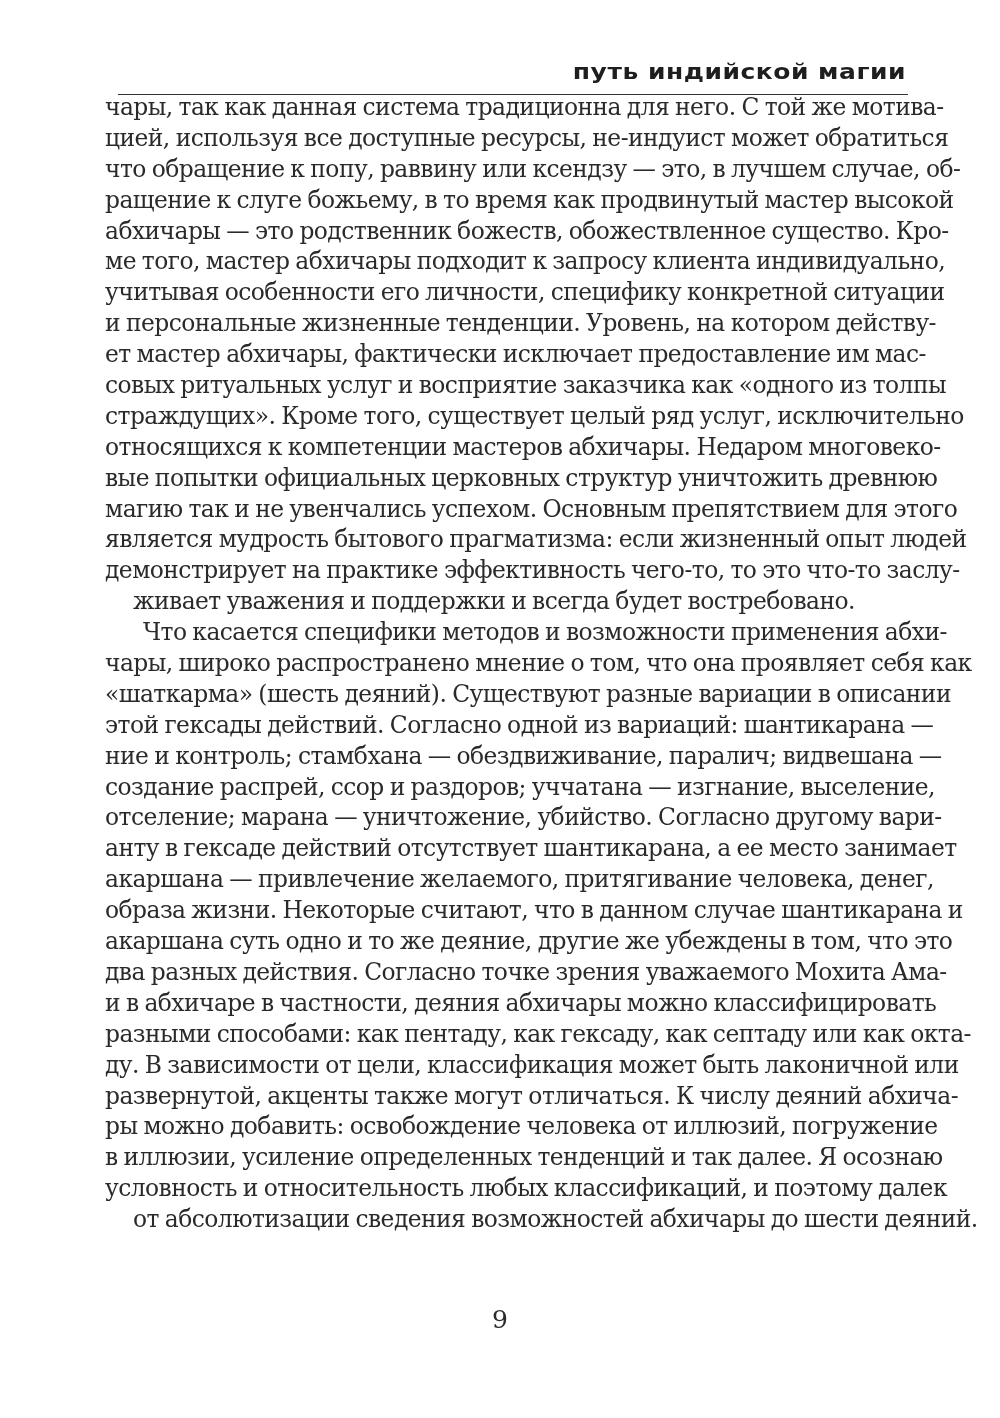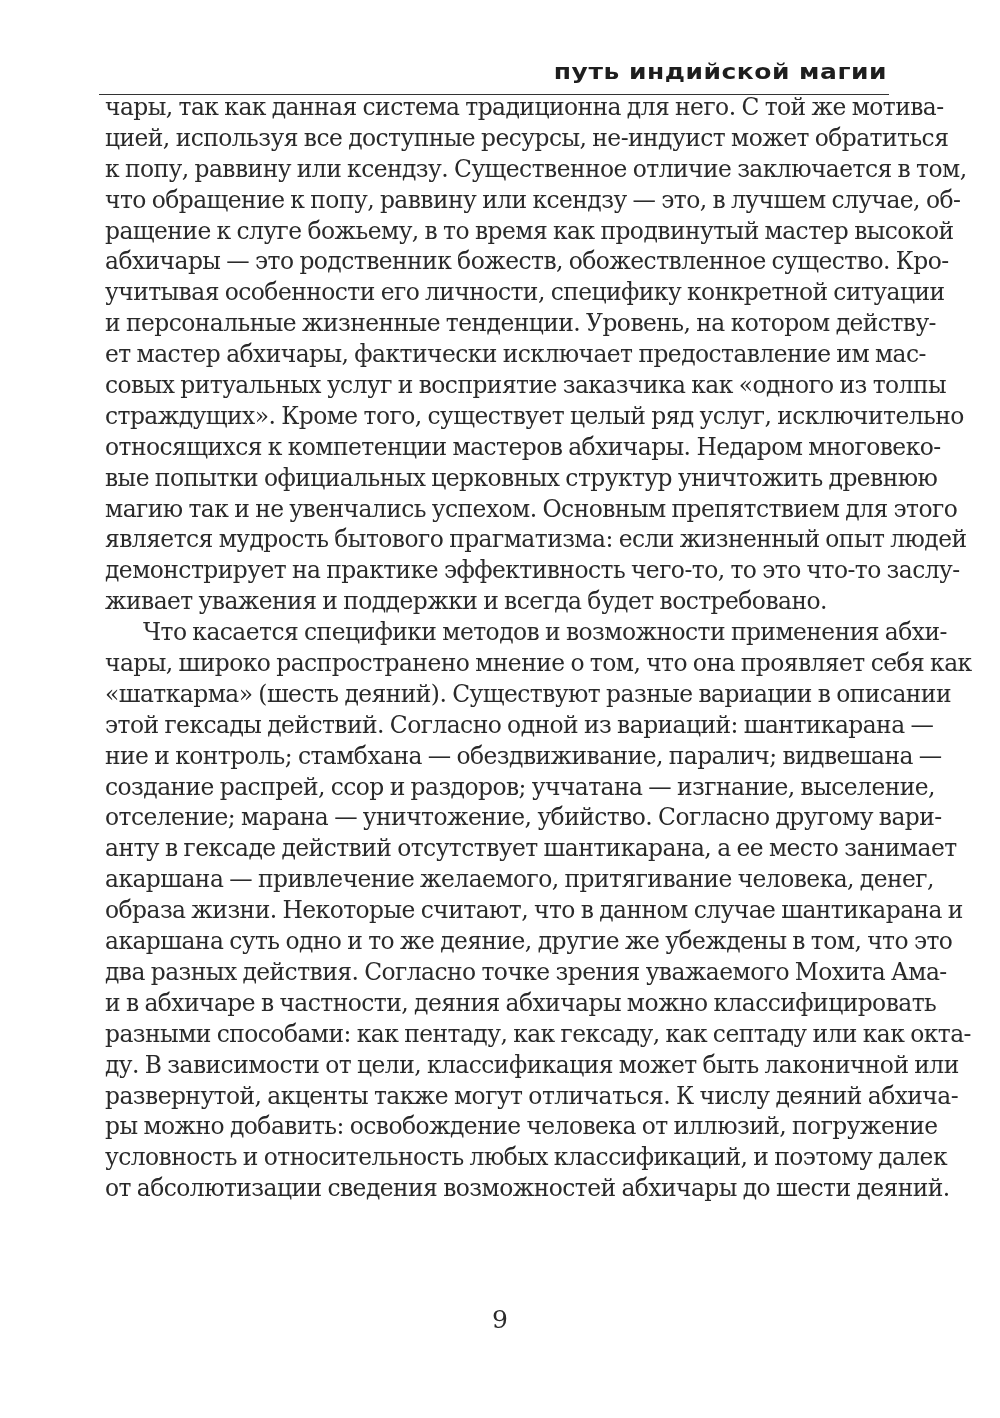--- a/index.html
+++ b/index.html
@@ -10,21 +10,21 @@
     body {
       width: 1000px;
       height: 1418px;
       position: relative;
       overflow: hidden;
       font-family: "DejaVu Serif", "Liberation Serif", serif;
       color: #2a2a2a;
     }
     .running-header {
       position: absolute;
-      left: 99px;
+      left: 118px;
       top: 58px;
       width: 790px;
       height: 36px;
       border-bottom: 1.5px solid #333;
       text-align: right;
     }
     .running-header-title {
       position: absolute;
       right: 2px;
       top: 2px;
@@ -49,20 +49,21 @@
       font-size: 23.4px;
       text-align: justify;
       text-align-last: justify;
       white-space: nowrap;
       overflow: visible;
       letter-spacing: -0.55px;
       word-spacing: -1px;
     }
     .line.last {
       text-align-last: left;
+      margin-left: 28px;
     }
     .line.indent {
       padding-left: 38px;
     }
     .page-number {
       position: absolute;
       left: 0;
       width: 1000px;
       top: 1305px;
       text-align: center;
@@ -74,24 +75,24 @@
 <body>
 
 <div class="running-header">
   <span class="running-header-title">путь индийской магии</span>
 </div>
 
 <div class="body-text" id="body-text">
     <div>
       <span class="line">чары, так как данная система традиционна для него. С той же мотива-</span>
       <span class="line">цией, используя все доступные ресурсы, не-индуист может обратиться</span>
-      <span class="line">к попу, раввину или ксендзу. Существенное отличие заключается в том,</span>
       <span class="line">что обращение к попу, раввину или ксендзу — это, в лучшем случае, об-</span>
       <span class="line">ращение к слуге божьему, в то время как продвинутый мастер высокой</span>
       <span class="line">абхичары — это родственник божеств, обожествленное существо. Кро-</span>
+      <span class="line">ме того, мастер абхичары подходит к запросу клиента индивидуально,</span>
       <span class="line">учитывая особенности его личности, специфику конкретной ситуации</span>
       <span class="line">и персональные жизненные тенденции. Уровень, на котором действу-</span>
       <span class="line">ет мастер абхичары, фактически исключает предоставление им мас-</span>
       <span class="line">совых ритуальных услуг и восприятие заказчика как «одного из толпы</span>
       <span class="line">страждущих». Кроме того, существует целый ряд услуг, исключительно</span>
       <span class="line">относящихся к компетенции мастеров абхичары. Недаром многовеко-</span>
       <span class="line">вые попытки официальных церковных структур уничтожить древнюю</span>
       <span class="line">магию так и не увенчались успехом. Основным препятствием для этого</span>
       <span class="line">является мудрость бытового прагматизма: если жизненный опыт людей</span>
       <span class="line">демонстрирует на практике эффективность чего-то, то это что-то заслу-</span>
@@ -108,18 +109,19 @@
       <span class="line">анту в гексаде действий отсутствует шантикарана, а ее место занимает</span>
       <span class="line">акаршана — привлечение желаемого, притягивание человека, денег,</span>
       <span class="line">образа жизни. Некоторые считают, что в данном случае шантикарана и</span>
       <span class="line">акаршана суть одно и то же деяние, другие же убеждены в том, что это</span>
       <span class="line">два разных действия. Согласно точке зрения уважаемого Мохита Ама-</span>
       <span class="line">и в абхичаре в частности, деяния абхичары можно классифицировать</span>
       <span class="line">разными способами: как пентаду, как гексаду, как септаду или как окта-</span>
       <span class="line">ду. В зависимости от цели, классификация может быть лаконичной или</span>
       <span class="line">развернутой, акценты также могут отличаться. К числу деяний абхича-</span>
       <span class="line">ры можно добавить: освобождение человека от иллюзий, погружение</span>
+      <span class="line">в иллюзии, усиление определенных тенденций и так далее. Я осознаю</span>
       <span class="line">условность и относительность любых классификаций, и поэтому далек</span>
       <span class="line last">от абсолютизации сведения возможностей абхичары до шести деяний.</span>
     </div>
   </div>
 
 <div class="page-number">9</div>
 
 </body></html>

